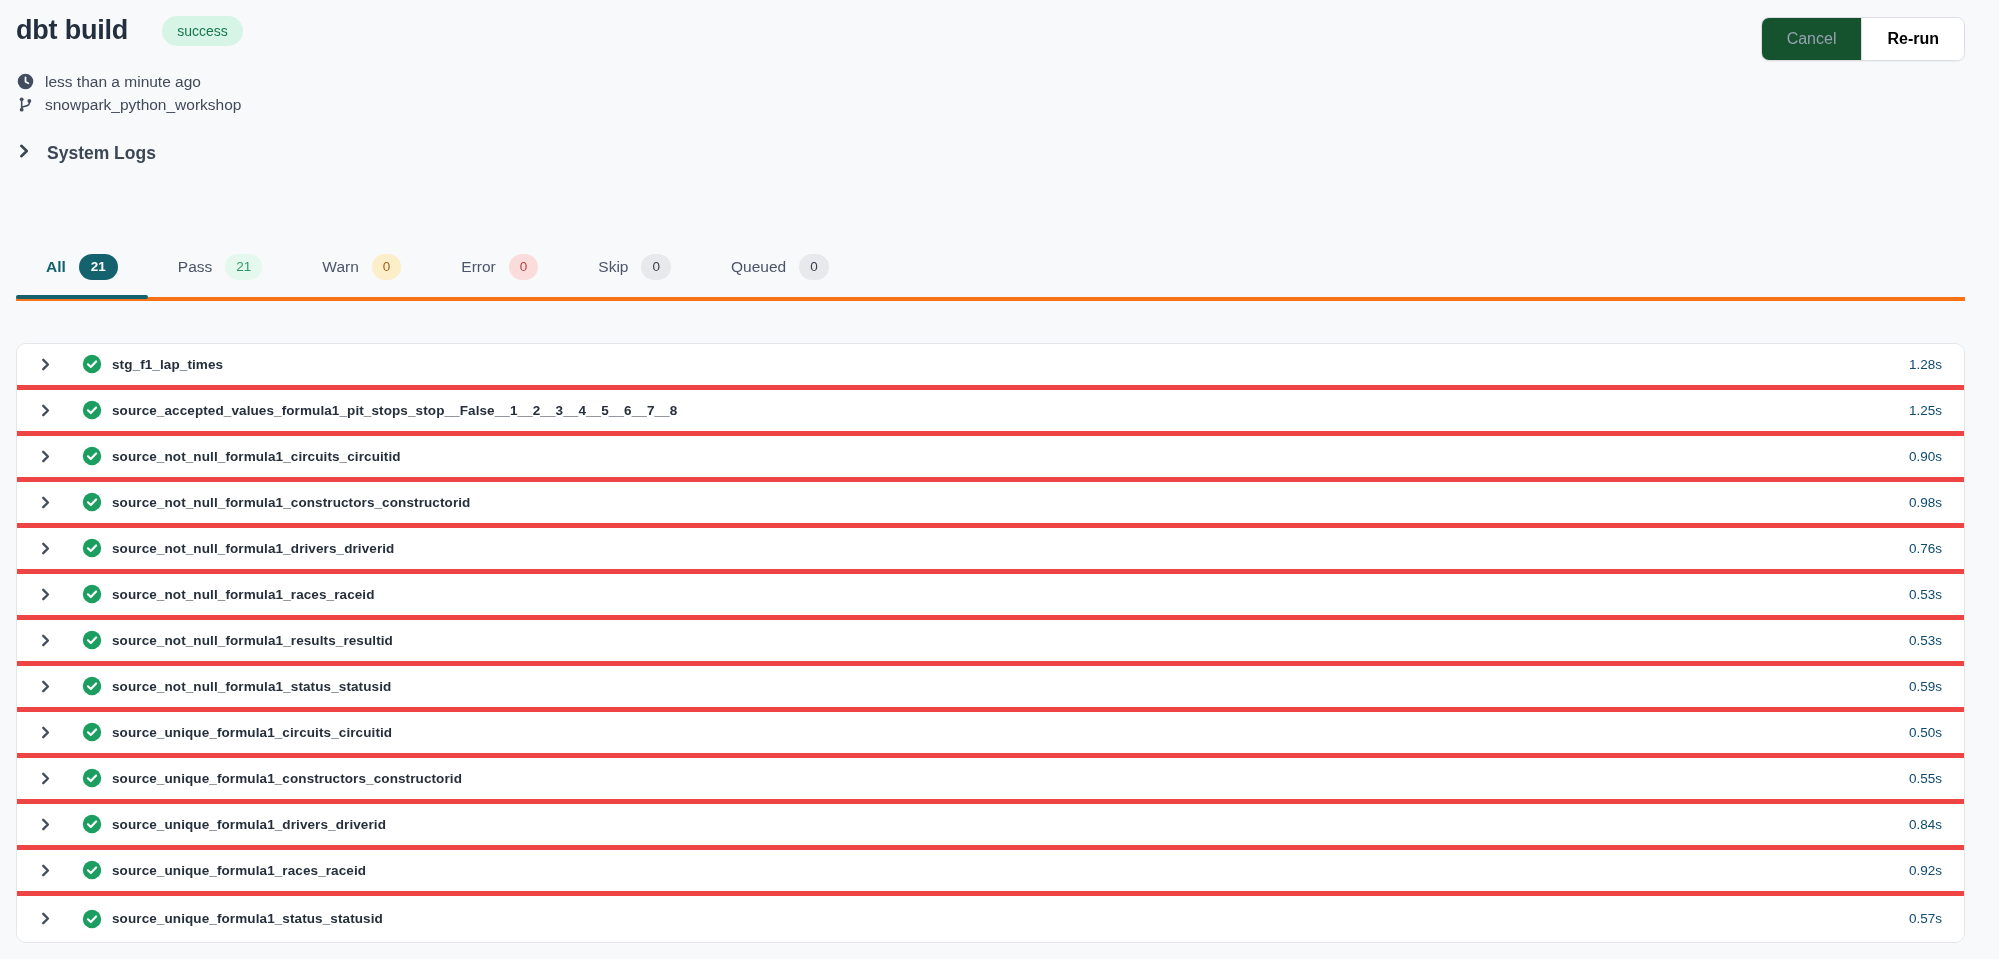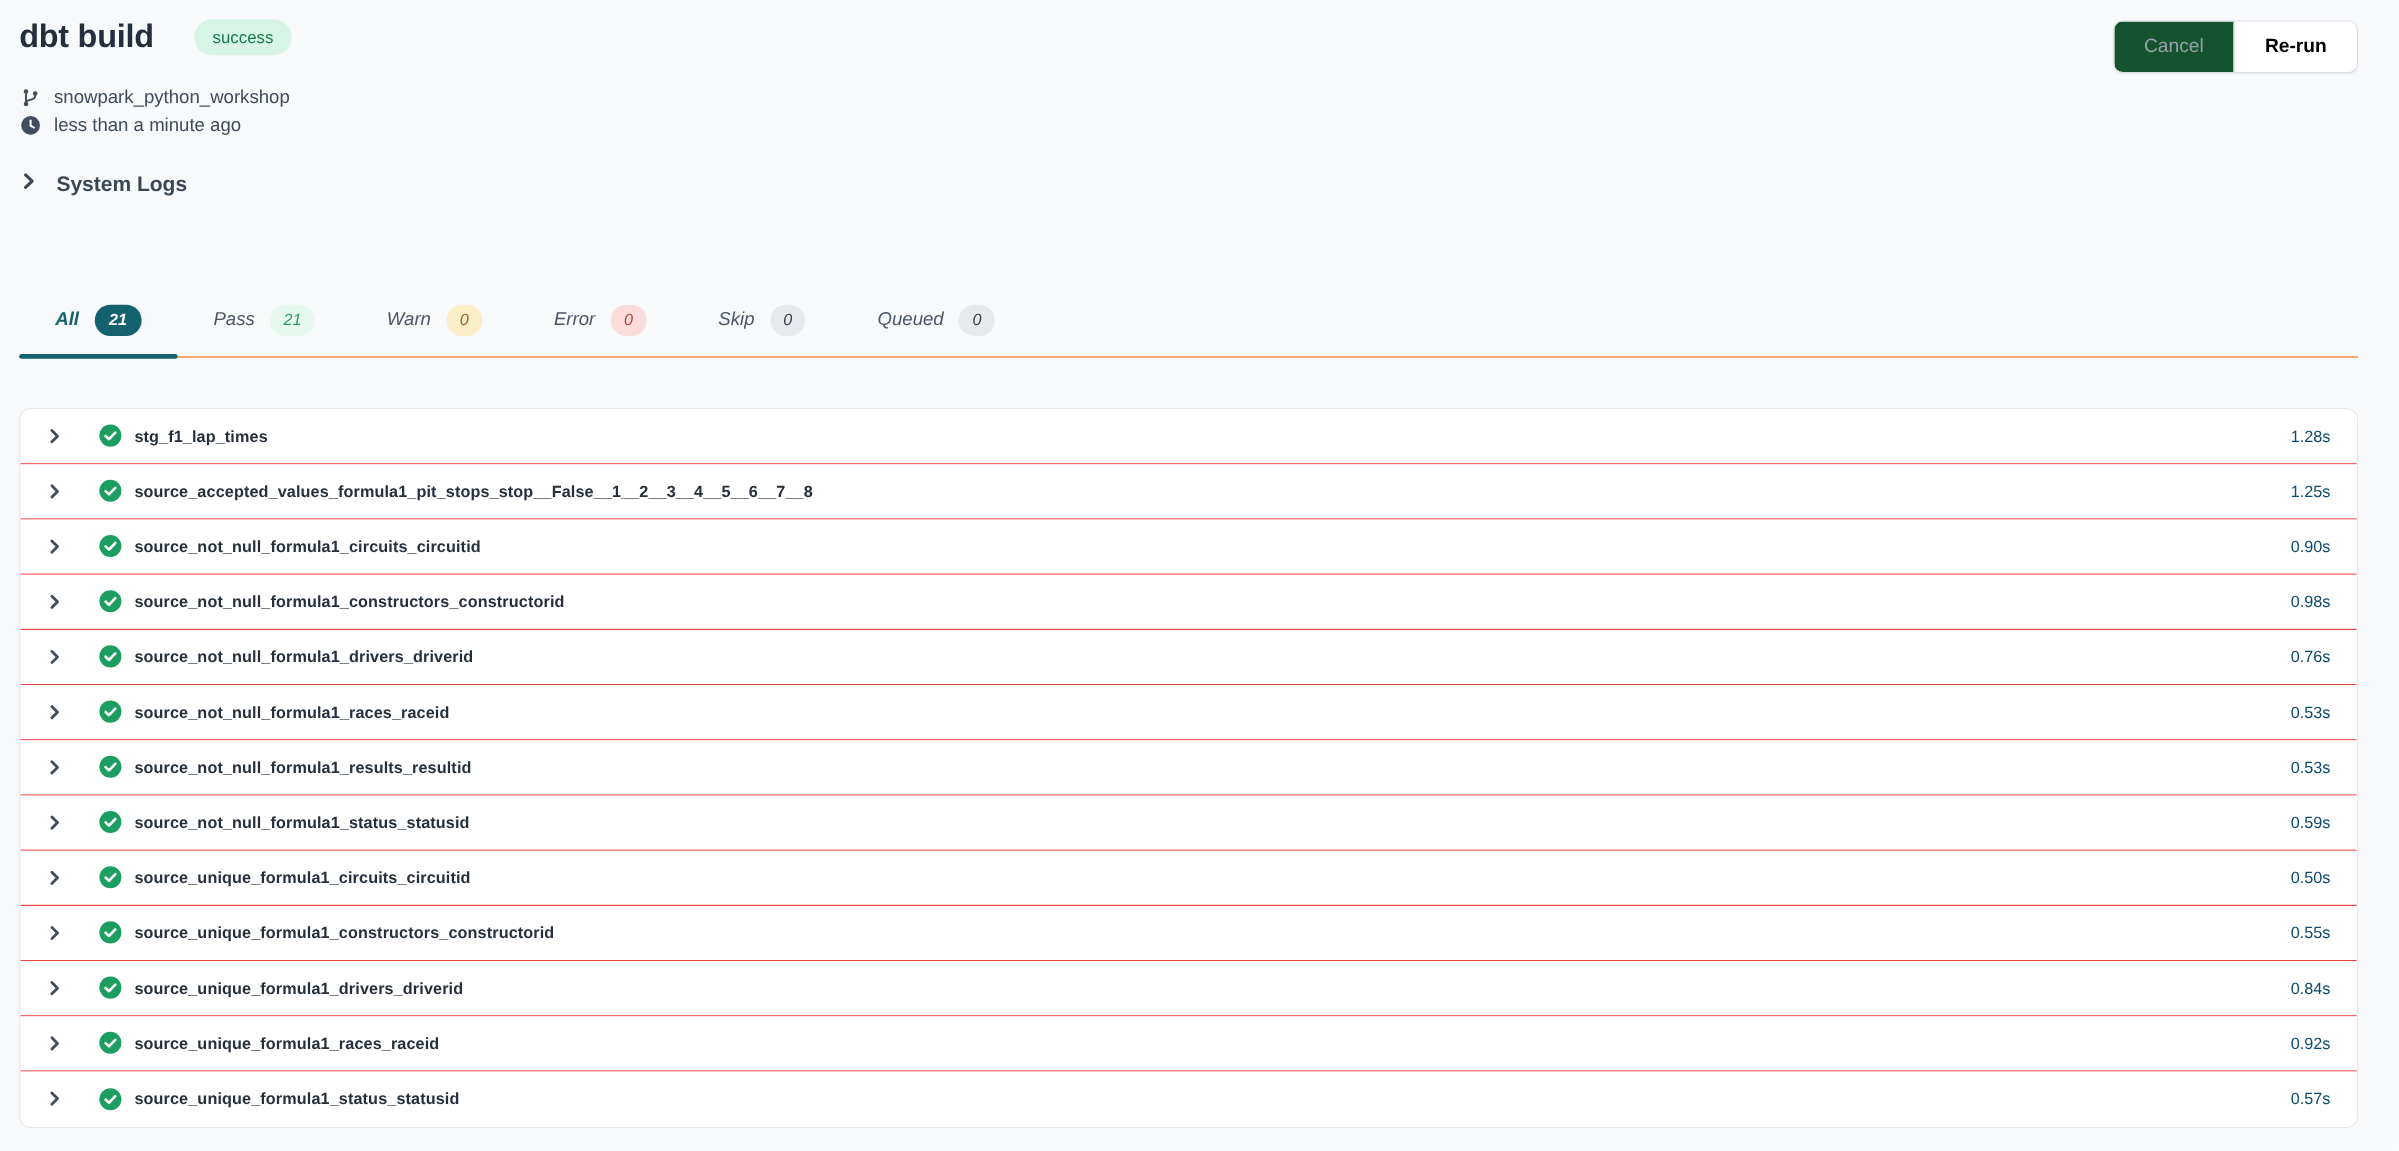--- a/index.html
+++ b/index.html
@@ -33,21 +33,21 @@
   .meta-row { display: flex; align-items: center; gap: 11px; font-size: 15.5px; color: #3f4a5a; height: 23px; }
   .meta-icon { display: flex; width: 18px; justify-content: center; flex: 0 0 18px; }
 
   
   .system-logs {
     margin-top: 27px; display: inline-flex; align-items: flex-start; gap: 15px;
     font-size: 17.5px; font-weight: 700; color: #3c4756; cursor: pointer;
   }
 
   
-  .tabs { display: flex; margin-top: 82px; border-bottom: 1px solid #f97316; font-style: italic; }
+  .tabs { display: flex; margin-top: 82px; border-bottom: 4px solid #f97316; }
   .tab {
     position: relative; display: flex; align-items: center; gap: 13px;
     padding: 8px 30px 17px 30px; font-size: 15.5px; color: #4a5568; cursor: pointer;
   }
   .tab.active { color: #13626d; font-weight: 700; }
   .tab.active::after {
     content: ""; position: absolute; left: 0; right: 0; bottom: -2px;
     height: 4px; background: #13626d; border-radius: 3px;
   }
   .count-badge {
@@ -60,21 +60,21 @@
   .badge-error { background: #fadcdc; color: #bb4440; }
   .badge-skip  { background: #e8e9ec; color: #363f4c; }
 
   
   .results-card {
     margin-top: 42px; background: #ffffff;
     border: 1px solid #e5e6e9; border-radius: 10px; overflow: hidden;
   }
   .result-row {
     display: flex; align-items: center; height: 46px;
-    padding: 0 22px 0 16px; border-bottom: 1px solid #ef4444; background: #fff;
+    padding: 0 22px 0 16px; border-bottom: 5px solid #ef4444; background: #fff;
   }
   .result-row:last-child { border-bottom: none; }
   .expand-btn {
     width: 24px; display: flex; justify-content: center; align-items: center;
     margin-right: 25px; cursor: pointer; background: none; border: none; padding: 0;
   }
   .result-name { font-weight: 700; font-size: 13.5px; color: #262f3c; margin-left: 10px; letter-spacing: 0.1px; }
   .result-duration { margin-left: auto; font-size: 13.5px; color: #0c4a6e; }
   .check-wrap { display: flex; align-items: center; }
 </style>
@@ -90,40 +90,40 @@
       <span class="status-badge">success</span>
     </div>
     <div class="btn-group">
       <button class="btn btn-cancel">Cancel</button>
       <button class="btn btn-rerun">Re-run</button>
     </div>
   </div>
 
   
   <div class="meta">
+    <div class="meta-row">
+      <span class="meta-icon">
+        <svg width="17" height="17" viewBox="0 0 16 16">
+          <circle cx="8" cy="8" r="7.3" fill="#414d5f"></circle>
+          <path d="M8 4.1 V8.3 L10.7 9.7" stroke="#ffffff" stroke-width="1.6" fill="none" stroke-linecap="round" stroke-linejoin="round"></path>
+        </svg>
+      </span>
+      <span>less than a minute ago</span>
+    </div>
     <div class="meta-row">
       <span class="meta-icon">
         <svg width="17" height="17" viewBox="0 0 16 16" fill="none">
           <circle cx="4.4" cy="3.1" r="1.8" fill="#414d5f"></circle>
           <circle cx="4.4" cy="12.9" r="1.8" fill="#414d5f"></circle>
           <circle cx="11.6" cy="4.7" r="1.8" fill="#414d5f"></circle>
           <path d="M4.4 4.9 V11 M11.6 6.5 C11.6 9.6 7.5 9.2 4.6 10.7" stroke="#414d5f" stroke-width="1.5" stroke-linecap="round" fill="none"></path>
         </svg>
       </span>
       <span>snowpark_python_workshop</span>
     </div>
-    <div class="meta-row">
-      <span class="meta-icon">
-        <svg width="17" height="17" viewBox="0 0 16 16">
-          <circle cx="8" cy="8" r="7.3" fill="#414d5f"></circle>
-          <path d="M8 4.1 V8.3 L10.7 9.7" stroke="#ffffff" stroke-width="1.6" fill="none" stroke-linecap="round" stroke-linejoin="round"></path>
-        </svg>
-      </span>
-      <span>less than a minute ago</span>
-    </div>
   </div>
 
   
   <div class="system-logs">
     <span style="display:flex;">
       <svg width="16" height="16" viewBox="0 0 16 16" fill="none">
         <path d="M5.3 2.8 L10.8 8 L5.3 13.2" stroke="#3c4756" stroke-width="2.6" stroke-linecap="round" stroke-linejoin="round"></path>
       </svg>
     </span>
     <span>System Logs</span>

